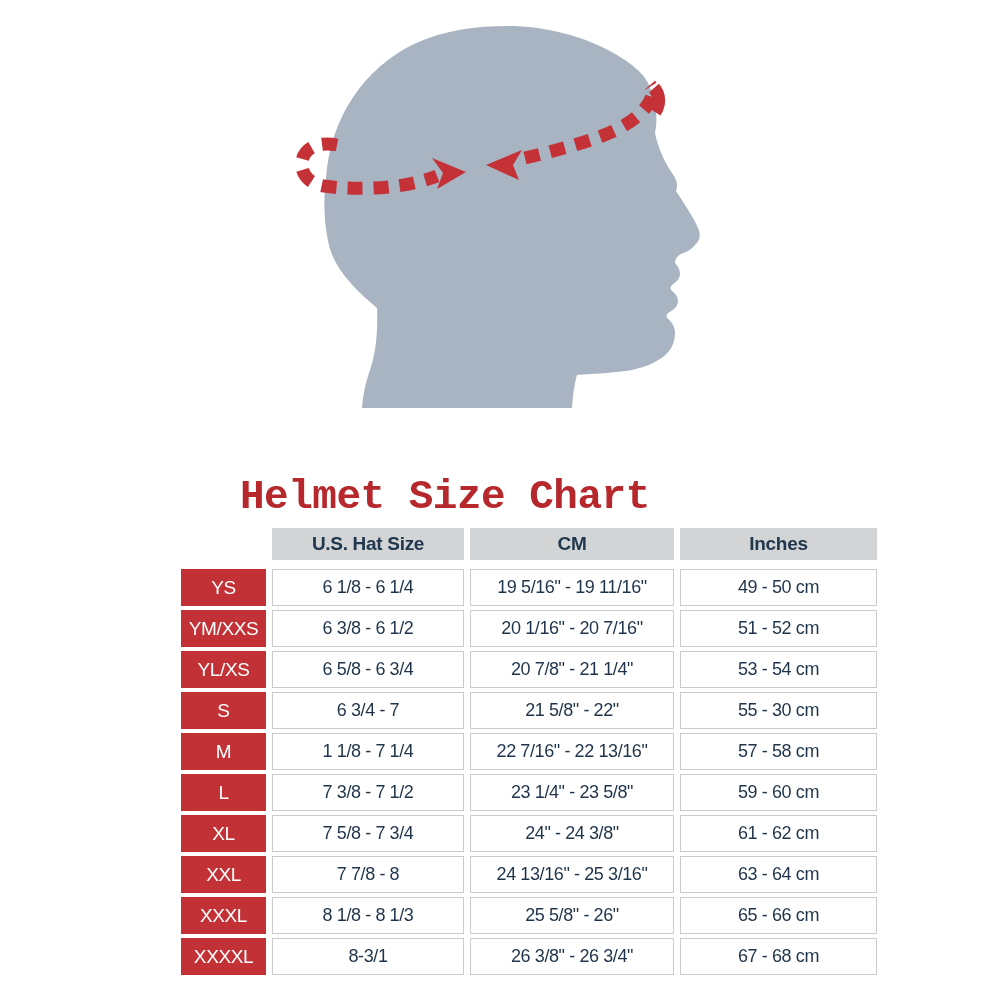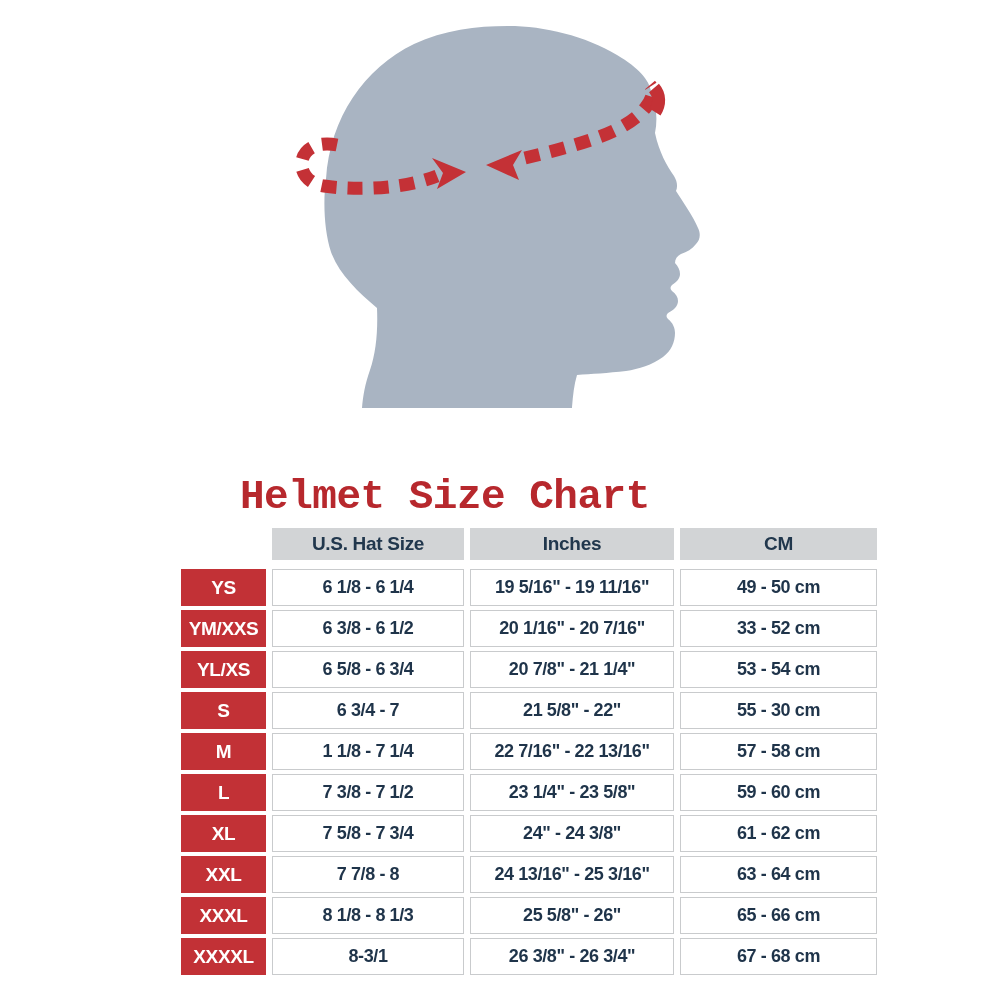--- a/index.html
+++ b/index.html
@@ -27,21 +27,21 @@
     color:var(--header-navy);
     font-weight:700;font-size:19px;letter-spacing:-0.3px;
     display:flex;align-items:center;justify-content:center;
   }
   #size-table .corner{background:transparent;height:32px;}
   .tr{display:contents;}
   #size-table .td{
     background:#ffffff;
     border:1px solid var(--cell-border);
     color:var(--navy);
-    font-size:18px;font-weight:700;letter-spacing:-0.4px;
+    font-size:18px;font-weight:400;letter-spacing:-0.4px;
     display:flex;align-items:center;justify-content:center;
     white-space:nowrap;overflow:hidden;
   }
   #size-table .td.label{
     background:var(--cell-red);
     border:none;
     color:#ffffff;
     font-size:19px;
   }
 </style>
@@ -91,35 +91,35 @@
   </g>
   <polygon points="432,158 466,172 437,189 443,173" fill="#c43136"></polygon>
   <polygon points="522,150 486,165 519,180 513,165" fill="#c43136"></polygon>
 </svg>
 
 <div id="page-title">Helmet Size Chart</div>
 
 <div id="size-table">
   <div class="corner"></div>
   <div class="th">U.S. Hat Size</div>
+  <div class="th">CM</div>
   <div class="th">Inches</div>
-  <div class="th">CM</div>
 
   <div class="tr">
     <div class="td label">YS</div>
     <div class="td">6 1/8 - 6 1/4</div>
     <div class="td">19 5/16" - 19 11/16"</div>
     <div class="td">49 - 50 cm</div>
   </div>
 
   <div class="tr">
     <div class="td label">YM/XXS</div>
     <div class="td">6 3/8 - 6 1/2</div>
     <div class="td">20 1/16" - 20 7/16"</div>
-    <div class="td">33 - 52 cm</div>
+    <div class="td">51 - 52 cm</div>
   </div>
 
   <div class="tr">
     <div class="td label">YL/XS</div>
     <div class="td">6 5/8 - 6 3/4</div>
     <div class="td">20 7/8" - 21 1/4"</div>
     <div class="td">53 - 54 cm</div>
   </div>
 
   <div class="tr">

